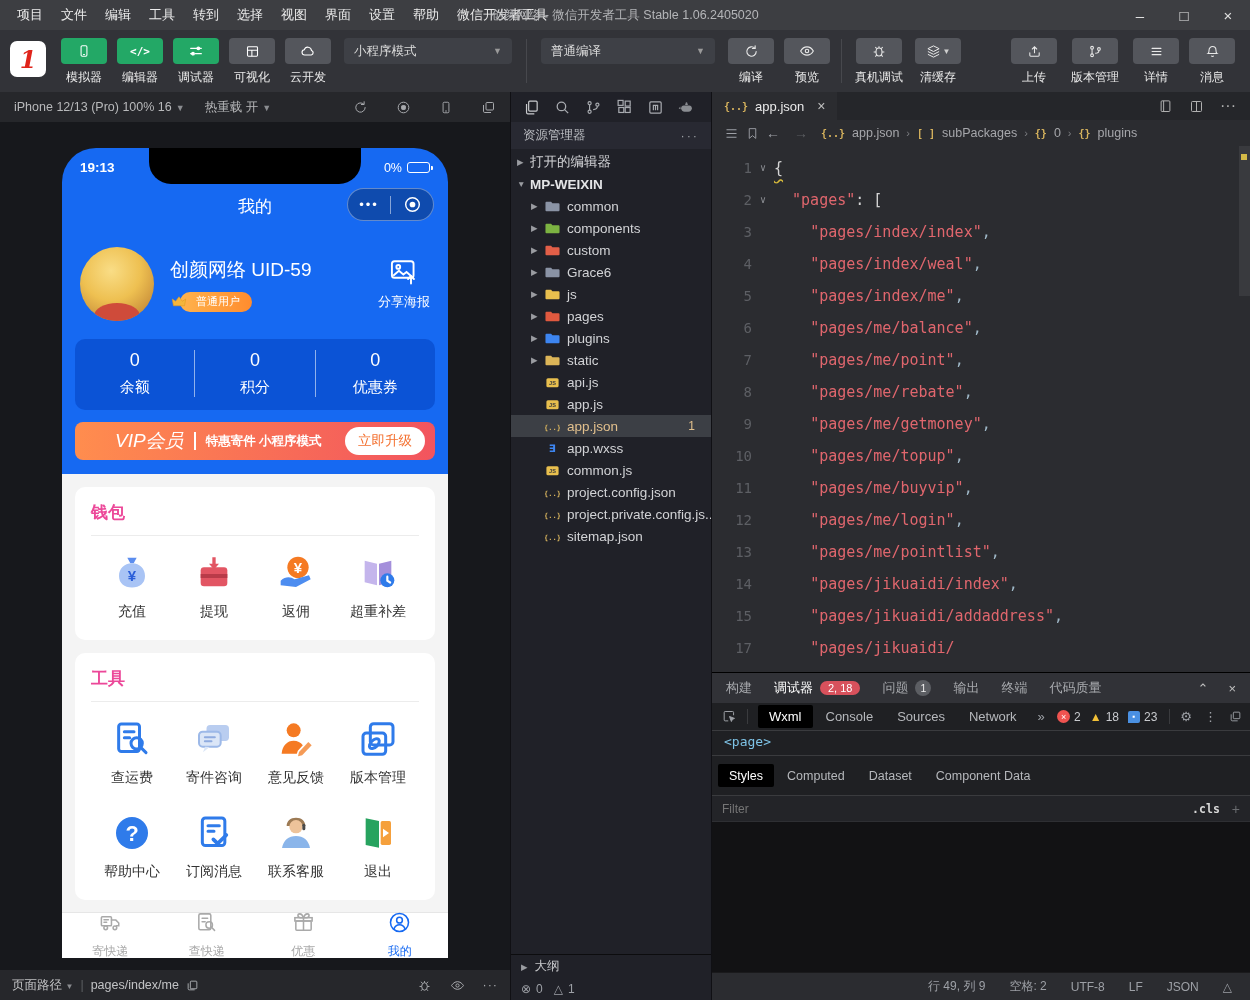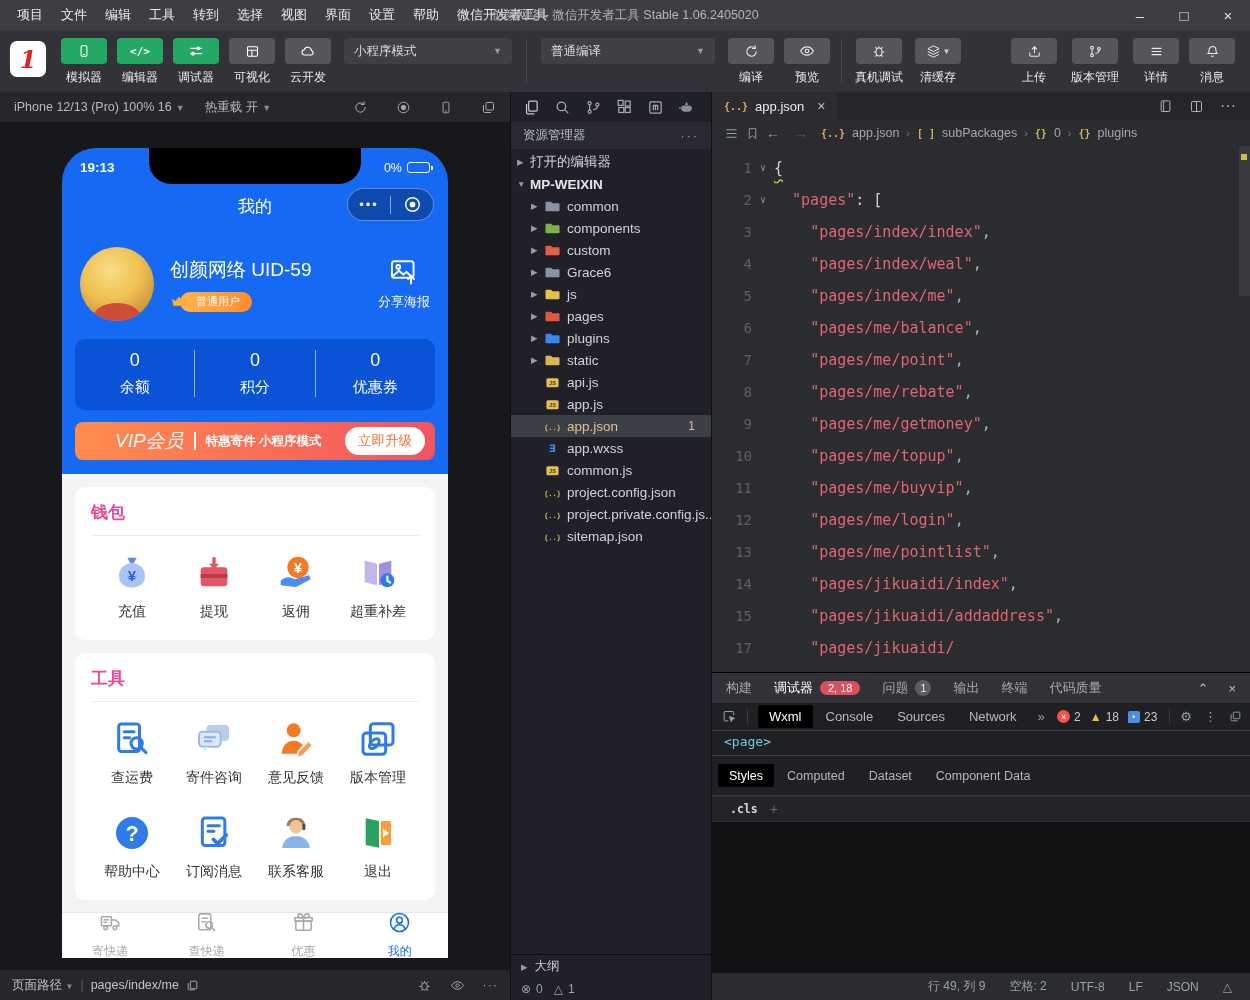--- a/index.html
+++ b/index.html
@@ -1013,20 +1013,21 @@
           </span>
         </div>
         <div class="sliver">&lt;page&gt;</div>
         <div class="style-tabs" id="st-tabs">
             <span class="st-tab active">Styles</span>
             <span class="st-tab">Computed</span>
             <span class="st-tab">Dataset</span>
             <span class="st-tab">Component Data</span>
           </div>
         <div class="filter-row">
+          <input placeholder="Filter" style="">
           <span class="cls-label">.cls</span>
           <span class="plus">+</span>
         </div>
         <div class="dbg-rest"></div>
       </div>
 
       <div class="ed-status">
         <span>行 49, 列 9</span>
         <span>空格: 2</span>
         <span>UTF-8</span>

